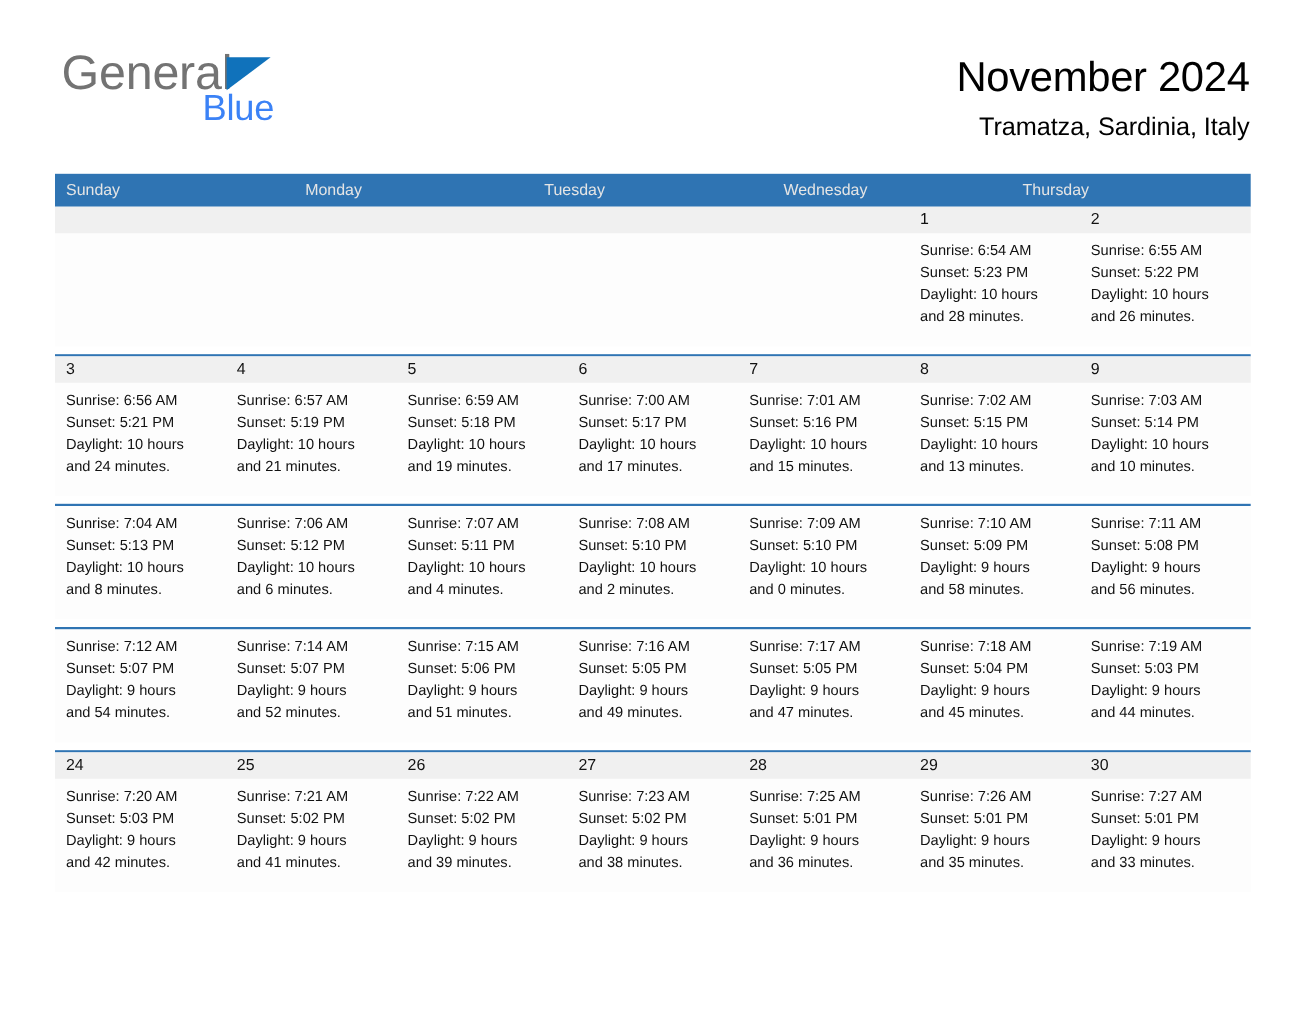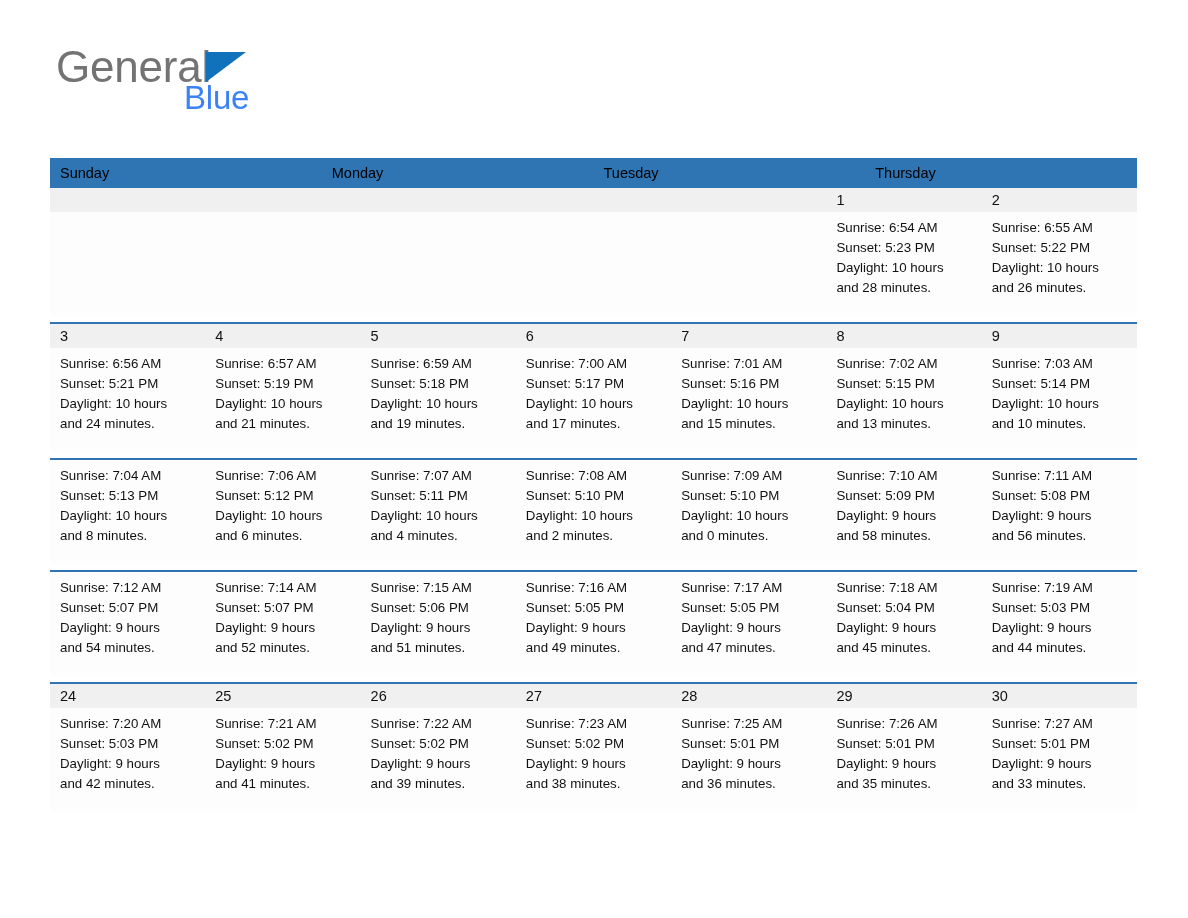--- a/index.html
+++ b/index.html
@@ -91,21 +91,21 @@
     width: 1087px;
   }
 
   .weekday-header {
     display: flex;
     background: #2f74b3;
     height: 30px;
   }
   .weekday-cell {
     flex: 1 1 0;
-    color: #000000;
+    color: #e5e5e5;
     font-size: 14.5px;
     line-height: 30px;
     padding-left: 10px;
     box-sizing: border-box;
     white-space: nowrap;
   }
 
   .week-row {
     border-top: 2px solid #2f74b3;
     margin-top: 7px;
@@ -151,28 +151,33 @@
 <div class="page-header">
 
   <div class="brand">
     <div class="brand-top">
       <span class="brand-general">General</span>
       <span class="brand-triangle"></span>
     </div>
     <div class="brand-bottom">Blue</div>
   </div>
 
+  <div class="title-block">
+    <h1 class="month-title">November 2024</h1>
+    <h2 class="location-subtitle">Tramatza, Sardinia, Italy</h2>
+  </div>
 
 </div>
 
 <div class="calendar">
   <div class="weekday-header" id="weekday-header">
       <div class="weekday-cell">Sunday</div>
       <div class="weekday-cell">Monday</div>
       <div class="weekday-cell">Tuesday</div>
+      <div class="weekday-cell">Wednesday</div>
       <div class="weekday-cell">Thursday</div>
     </div>
   <div id="weeks-container">
       <div class="week-row">
         <div class="daynum-band">
           <div class="daynum-cell"></div>
           <div class="daynum-cell"></div>
           <div class="daynum-cell"></div>
           <div class="daynum-cell"></div>
           <div class="daynum-cell"></div>

